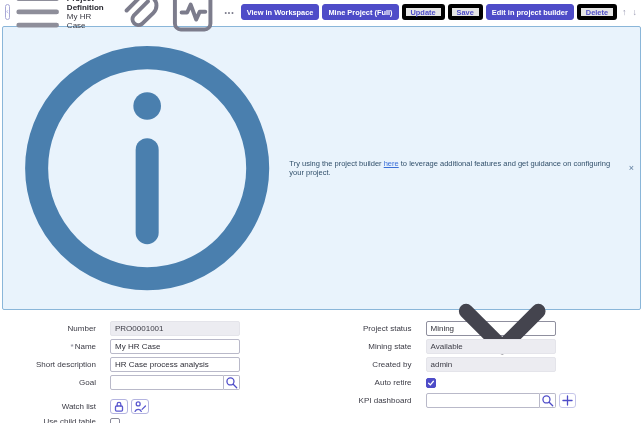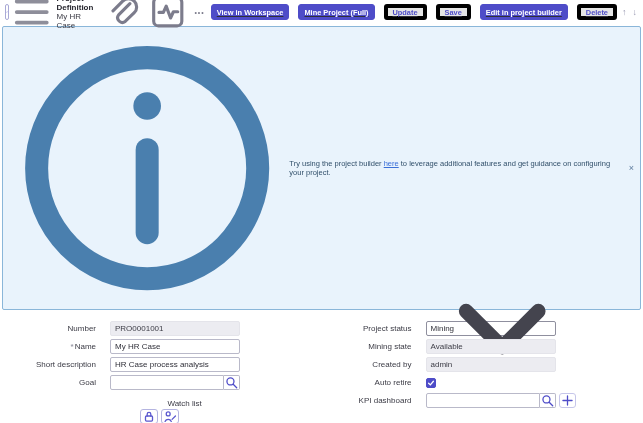--- a/index.html
+++ b/index.html
@@ -15,34 +15,34 @@
   .titles { line-height:1.15; margin-left:2px; }
   .t1 { font-weight:bold; font-size:8px; color:#26262e; }
   .t2 { font-size:8px; color:#3a3a44; }
   .spacer { flex:1; }
   .hicon { color:#7c7c8c; display:flex; align-items:center; cursor:pointer; margin:0 2px; }
   .hicon svg { width:10px; height:10px; }
   .dots { font-size:7px; letter-spacing:1px; color:#7c7c8c; }
   .btn { height:16px; padding:0 5px; border-radius:3px; font:600 7.4px "Liberation Sans","DejaVu Sans",sans-serif; cursor:pointer; white-space:nowrap; }
   .btn.primary { background:#4e4cc8; color:#fff; border:1px solid #4e4cc8; }
   .btn.secondary { background:#e5e5e5; color:#4e4cc8; border:4px solid #000000; }
-  .btnrow { display:flex; gap:9px; align-items:center;text-decoration:underline; }
+  .btnrow { display:flex; gap:3px; align-items:center; }
   .arr { color:#9a9ab2; font-size:9px; margin:0 1px; cursor:pointer; }
 
   
   .banner { margin:2px 2px 4px; background:#e9f3fc; border:1px solid #8ab6d9; border-radius:2px; display:flex; align-items:center; gap:4px; padding:3px 6px; color:#32506b; font-size:7.5px; }
   .binfo { color:#4a7fae; display:flex; } .binfo svg { width:9px; height:9px; }
   .banner a { color:#3a6fd8; text-decoration:underline; cursor:pointer;text-align:right; }
   .bclose { margin-left:auto; color:#5c7a9c; font-size:9px; cursor:pointer; }
 
   
   .form { display:flex; padding:7px 0 2px; }
   .fcol { width:50%; }
   .frow { display:flex; align-items:center; margin-bottom:3px; min-height:15px; }
-  .frow.gap { margin-top:9px;flex-direction:column; }
+  .frow.gap { margin-top:9px; }
   .frow.top { align-items:flex-start; }
   .flabel { width:110px; text-align:right; padding-right:14px; color:#3a3a44; flex:none; line-height:1.2; }
   .fcol.right .flabel { width:104px; }
   .req { color:#9a9aa6; font-weight:bold; margin-right:1px; }
   .fctl { display:flex; align-items:center; }
   .ro { width:130px; height:15px; background:#ececf1; border:1px solid #e4e4ea; border-radius:2px; padding:0 4px; line-height:13px; color:#3c3c46; }
   .inp { width:130px; height:15px; border:1px solid #b9b9c9; border-radius:2px; padding:0 4px; font:8px "Liberation Sans","DejaVu Sans",sans-serif; color:#2f2f38; background:#fff; }
   .inp::placeholder { color:#9a9aa6; }
   .refwrap { display:flex; }
   .refinp { width:114px; border-radius:2px 0 0 2px; }

